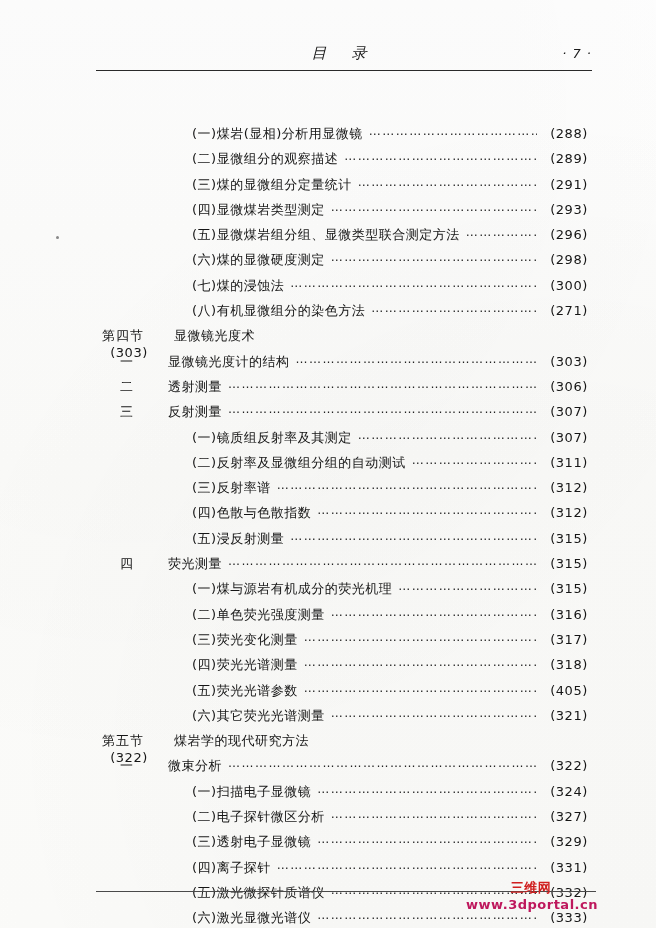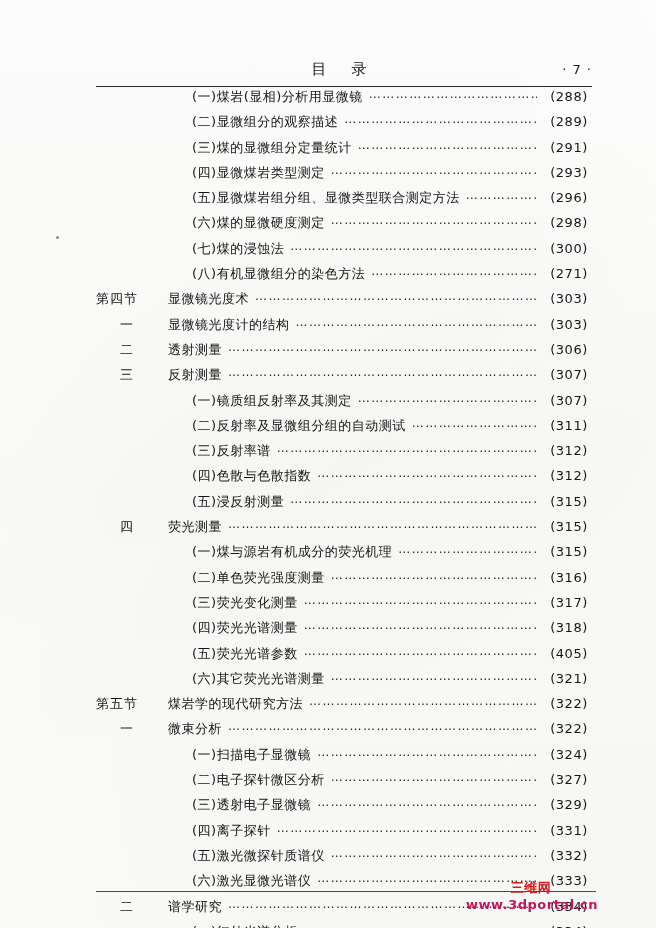--- a/index.html
+++ b/index.html
@@ -29,23 +29,24 @@
       radial-gradient(circle at 20% 12%, rgba(0,0,0,0.012) 0 40%, rgba(0,0,0,0) 70%),
       radial-gradient(circle at 85% 80%, rgba(0,0,0,0.015) 0 35%, rgba(0,0,0,0) 70%),
       linear-gradient(180deg, #fefefe 0%, #fcfcfa 50%, #fbfbf9 100%);
     pointer-events: none;
   }
 
   
   .header {
     position: absolute;
     left: 96px;
-    top: 60px;
+    top: 44px;
     width: 496px;
     height: 30px;
+    font-style: italic;
   }
   .header-title {
     position: absolute;
     left: 50%;
     top: 0;
     transform: translateX(-50%);
     font-family: "DejaVu Sans", sans-serif;
     font-size: 15px;
     letter-spacing: 10px;
     color: #1a1a1a;
@@ -88,41 +89,42 @@
     align-items: baseline;
     flex: 0 0 auto;
   }
   .sec {
     flex: 0 0 auto;
     letter-spacing: 1px;
   }
   .title {
     flex: 0 0 auto;
     letter-spacing: 0.5px;
+    margin-top: 37px;
   }
   .leader {
     flex: 1 1 auto;
     margin: 0 5px 0 6px;
     position: relative;
     top: -3px;
     overflow: hidden;
     color: #222;
     font-size: 12px;
     letter-spacing: 1.5px;
     white-space: nowrap;
   }
   .page-num {
     flex: 0 0 auto;
     width: 54px;
     text-align: center;
     letter-spacing: 0.5px;
   }
 
   
-  .lvl-sec  { padding-left: 0px; }      
+  .lvl-sec  { padding-left: 0px; flex-direction: column; }      
   .lvl-1    { padding-left: 24px; }     
   .lvl-2    { padding-left: 96px; }     
 
   .lvl-sec .sec { width: 72px; }
   .lvl-1 .sec   { width: 48px; }
   .lvl-2 .sec   { width: 0; }
 
   
   .footer-rule {
     position: absolute;

